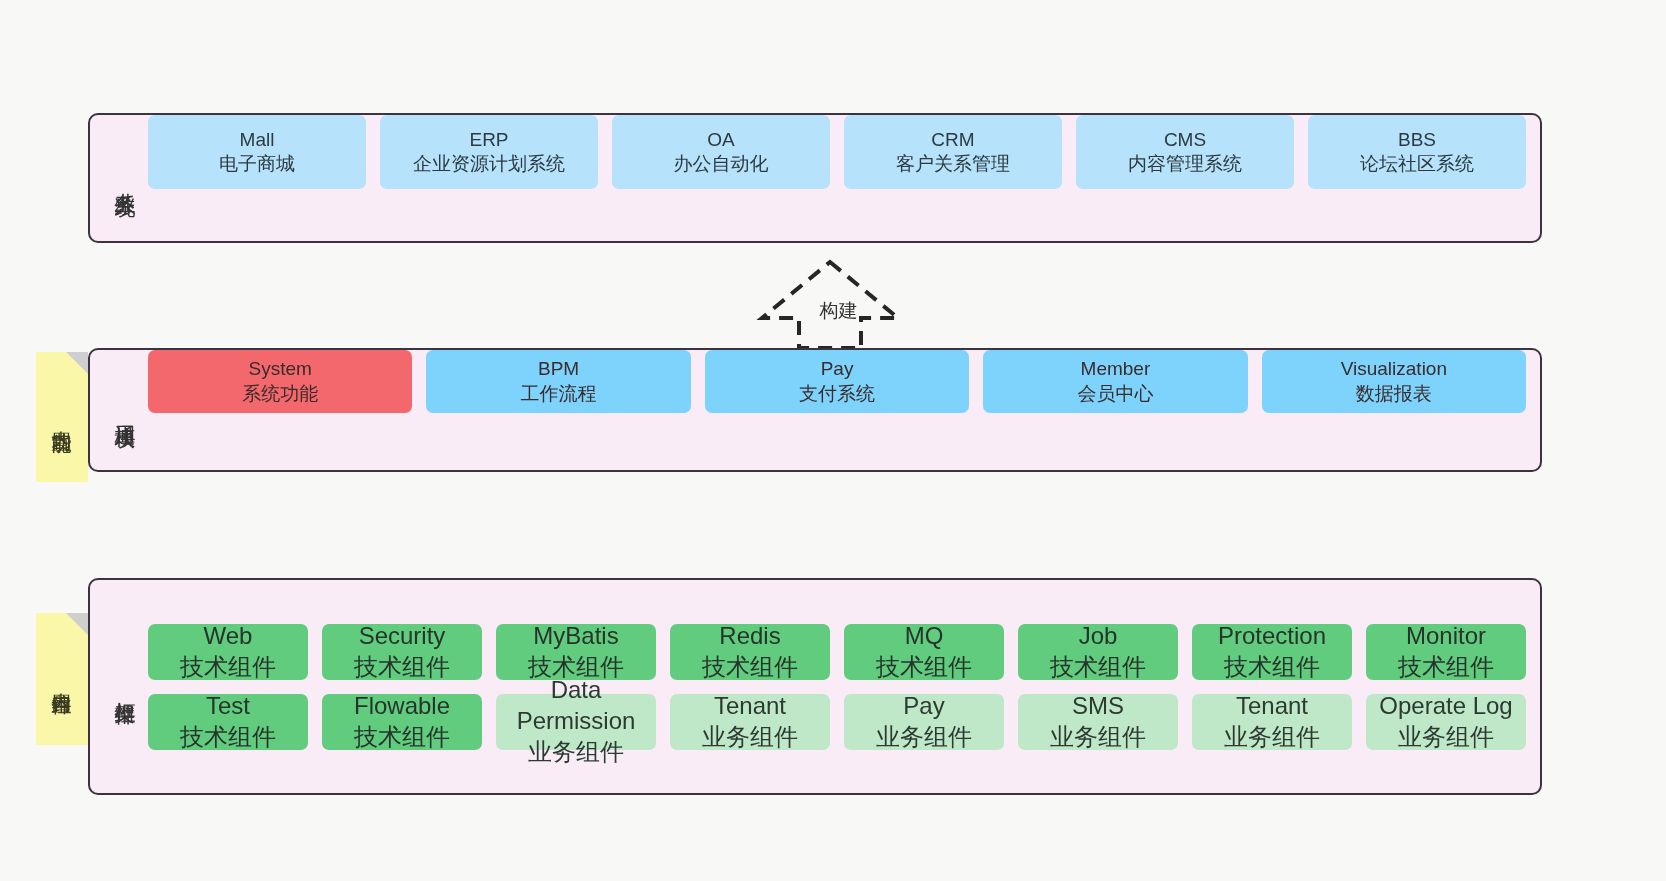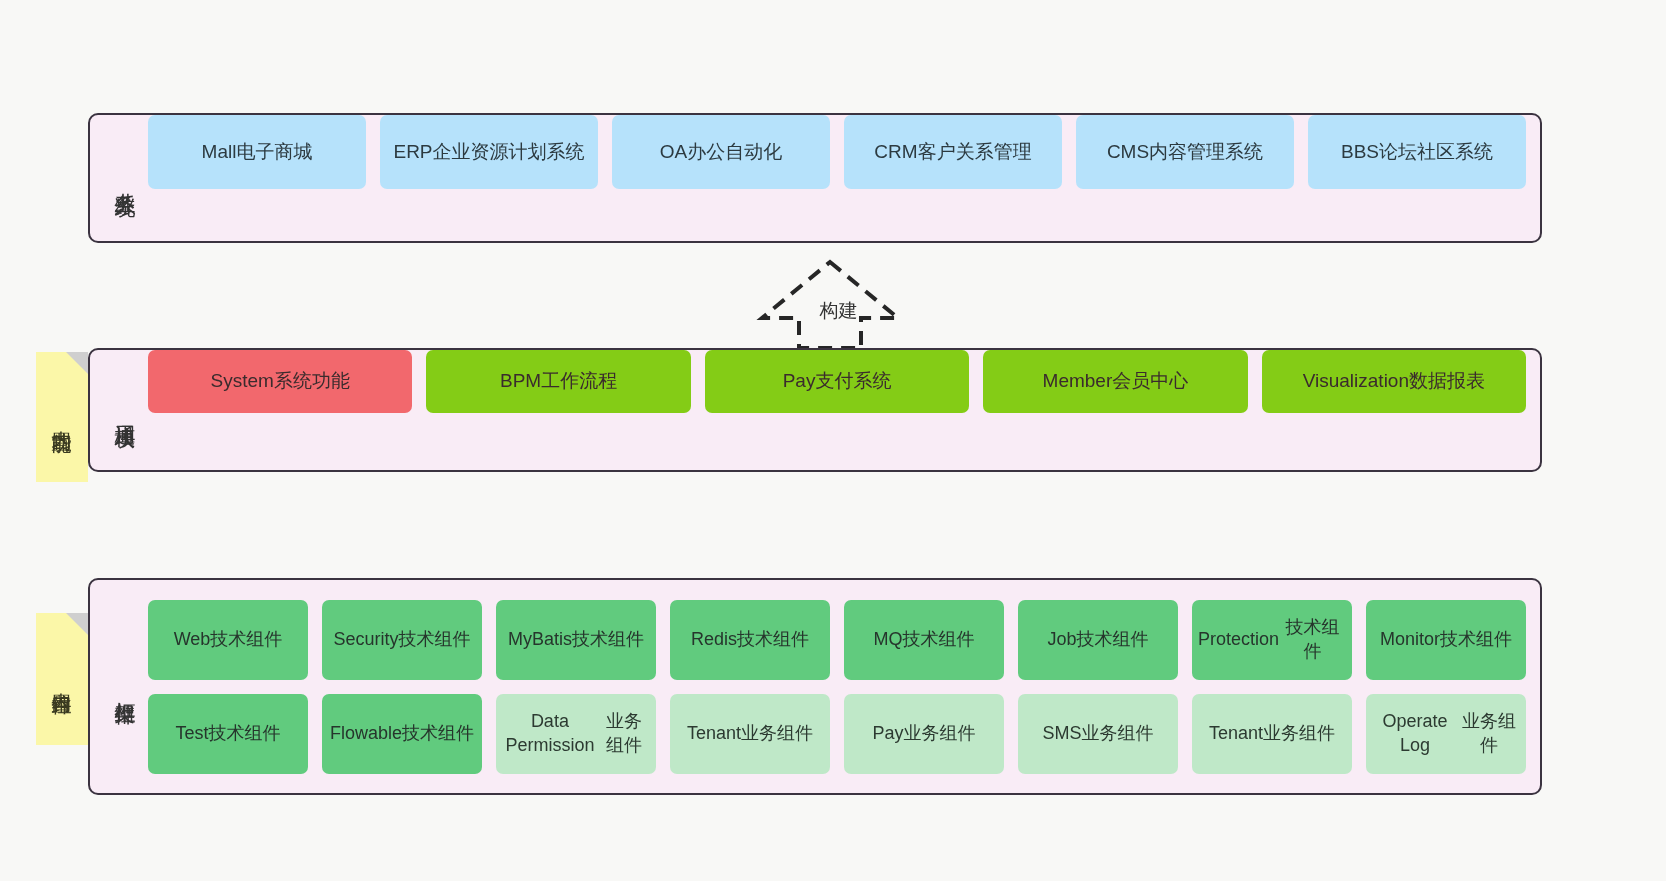--- a/index.html
+++ b/index.html
@@ -52,55 +52,55 @@
     flex-wrap: wrap;
     align-content: center;
     gap: 14px 14px;
     padding: 10px 14px 10px 4px;
   }
 
   
   .card {
     border-radius: 7px;
     display: flex;
-    flex-direction: row;
+    flex-direction: column;
     align-items: center;
     justify-content: center;
     text-align: center;
     font-size: 19px;
     line-height: 1.28;
     color: #2f3a33;
     box-sizing: border-box;
     padding: 4px 6px;
     min-width: 0;
   }
   .card .t1 { display: block; }
   .card .t2 { display: block; }
 
   .blue  { background: #b6e2fb; color: #2c3a40; }
   .red   { background: #f2686d; color: #3a2b2d; }
-  .pink  { background: #84cc16; color: #3a2b2d; }
+  .pink  { background: #7dd3fc; color: #3a2b2d; }
   .green { background: #61cb7e; color: #26352c; }
   .lgreen{ background: #bfe8c8; color: #2c3a31; }
 
   
   #layer1 { left: 88px; top: 113px; width: 1454px; height: 130px; }
   #layer1 .card { flex: 1 1 0; height: 74px; }
 
   
   #layer2 { left: 88px; top: 348px; width: 1454px; height: 124px; }
   #layer2 .card { flex: 1 1 0; height: 63px; }
 
   
   #layer3 { left: 88px; top: 578px; width: 1454px; height: 217px; }
   #layer3 .cards { flex-wrap: wrap; align-content: center; }
   #layer3 .card {
     flex: 0 0 calc((100% - 7*14px) / 8);
-    height: 80px;
-    font-size: 18px;
+    height: 56px;
+    font-size: 24px;
     justify-content: center;
   }
 
   
   .sticky {
     position: absolute;
     background: #fbf7a8;
     width: 52px;
     box-sizing: border-box;
     display: flex;

